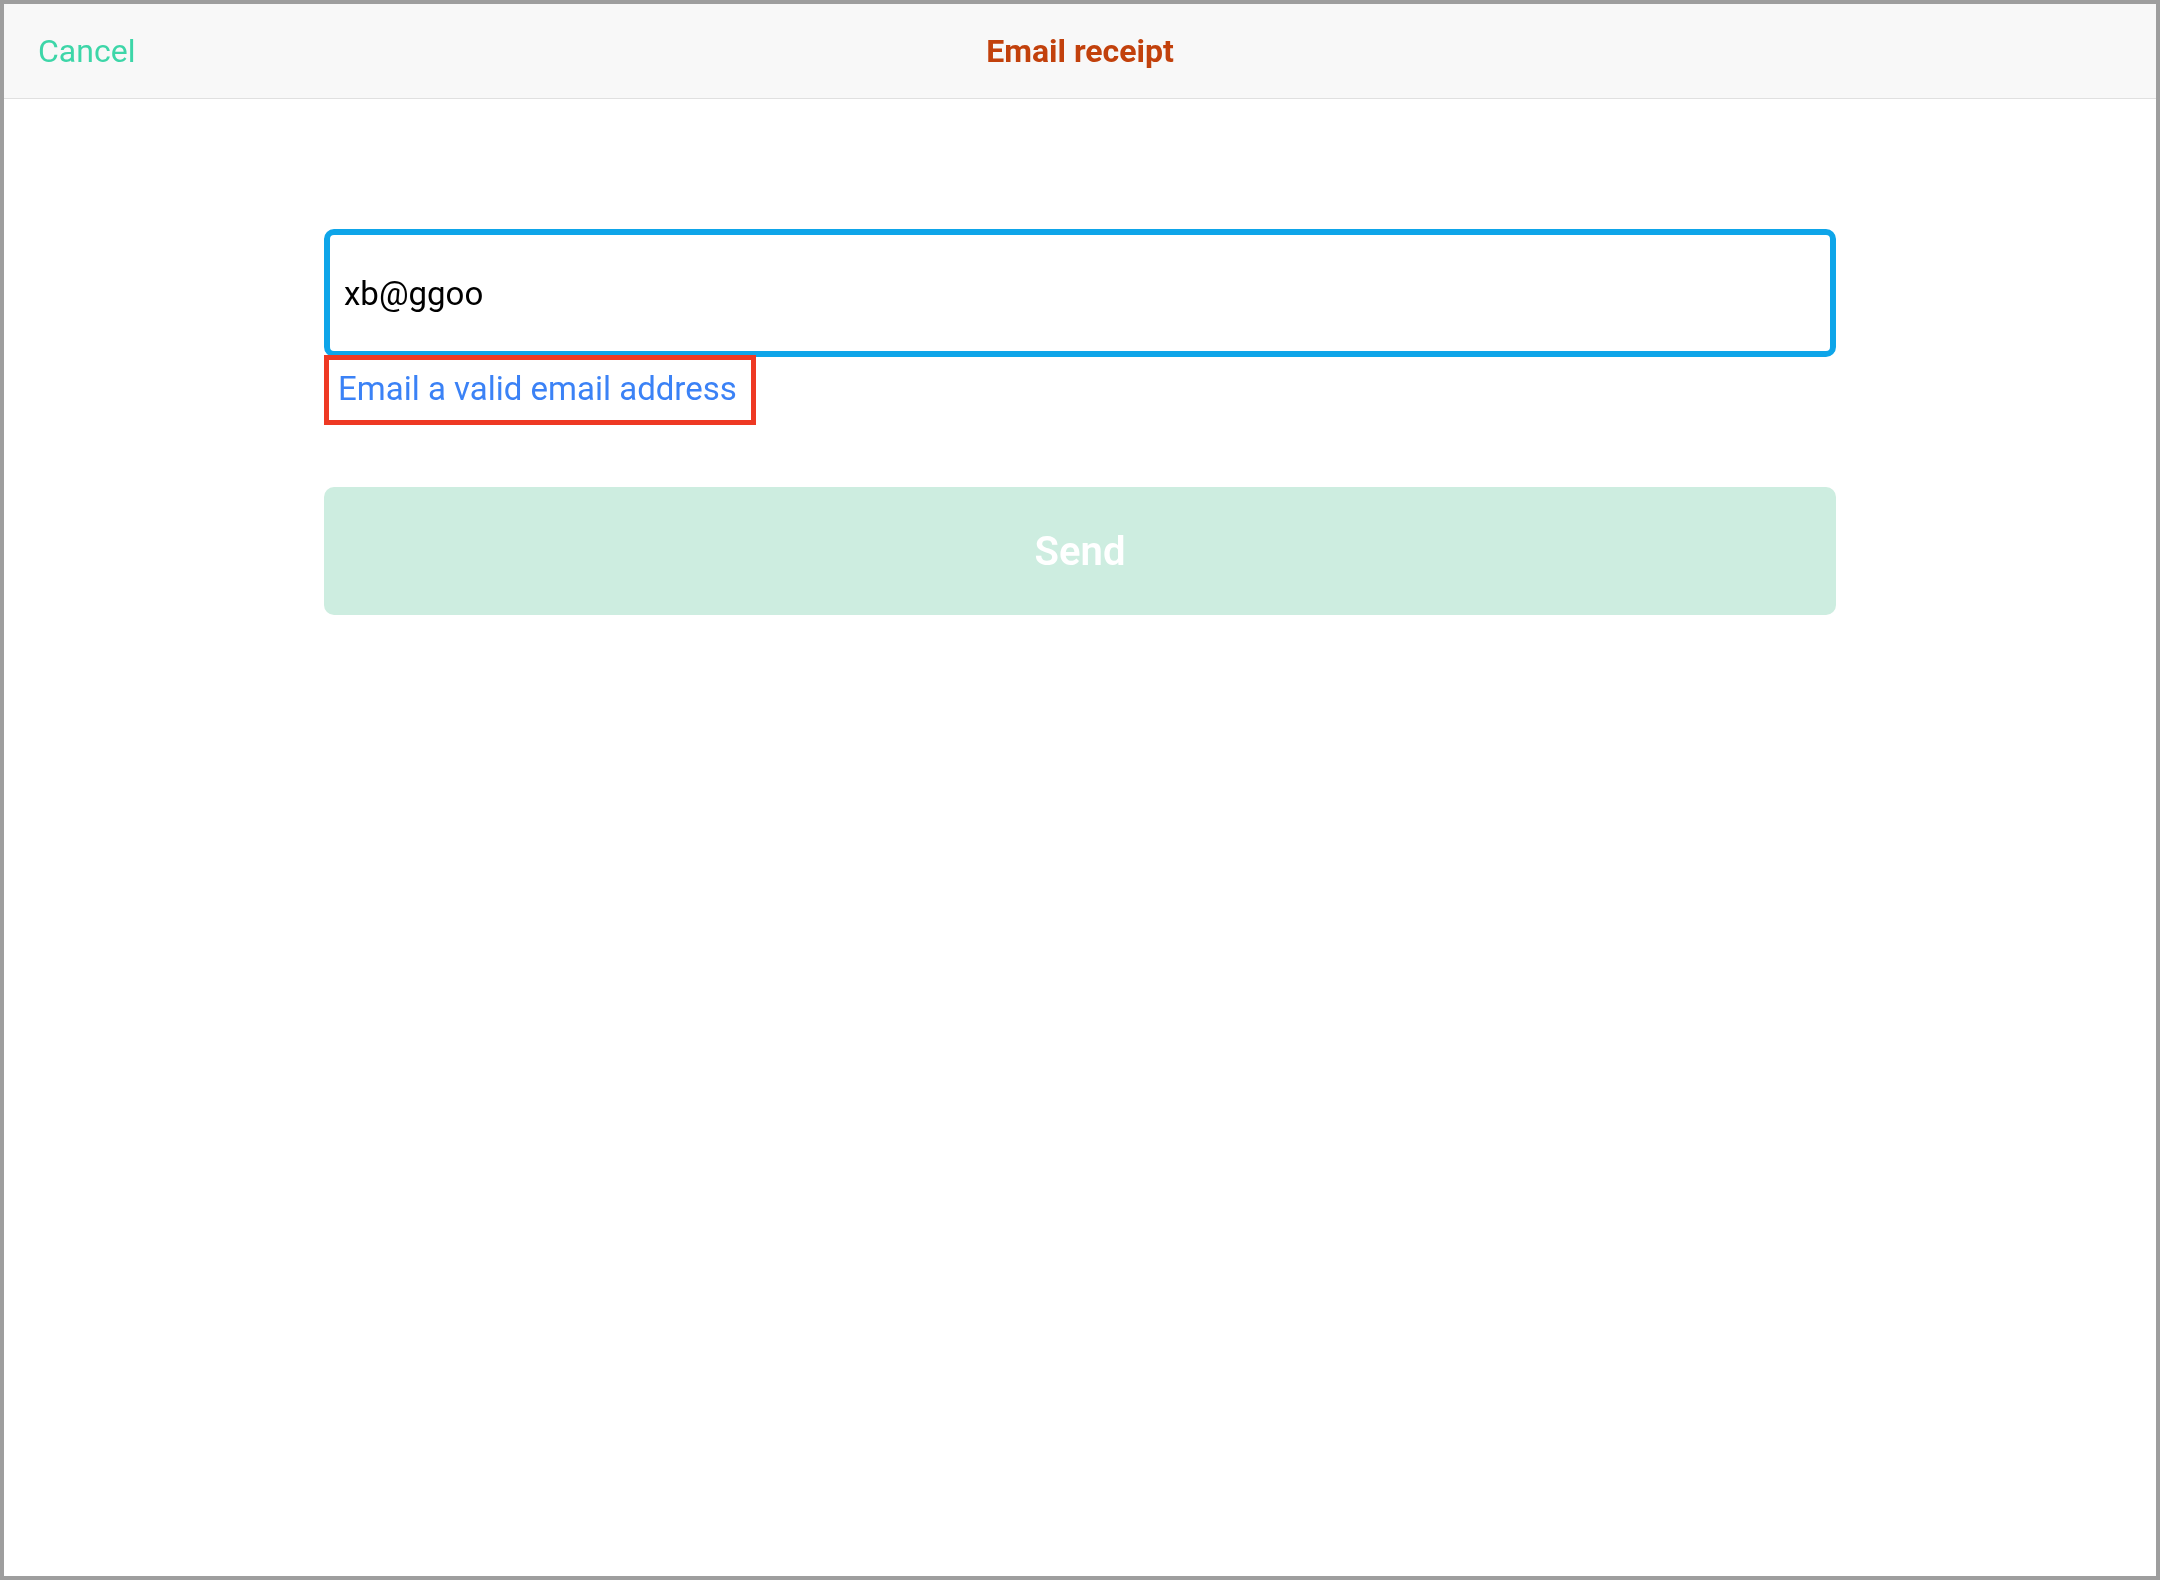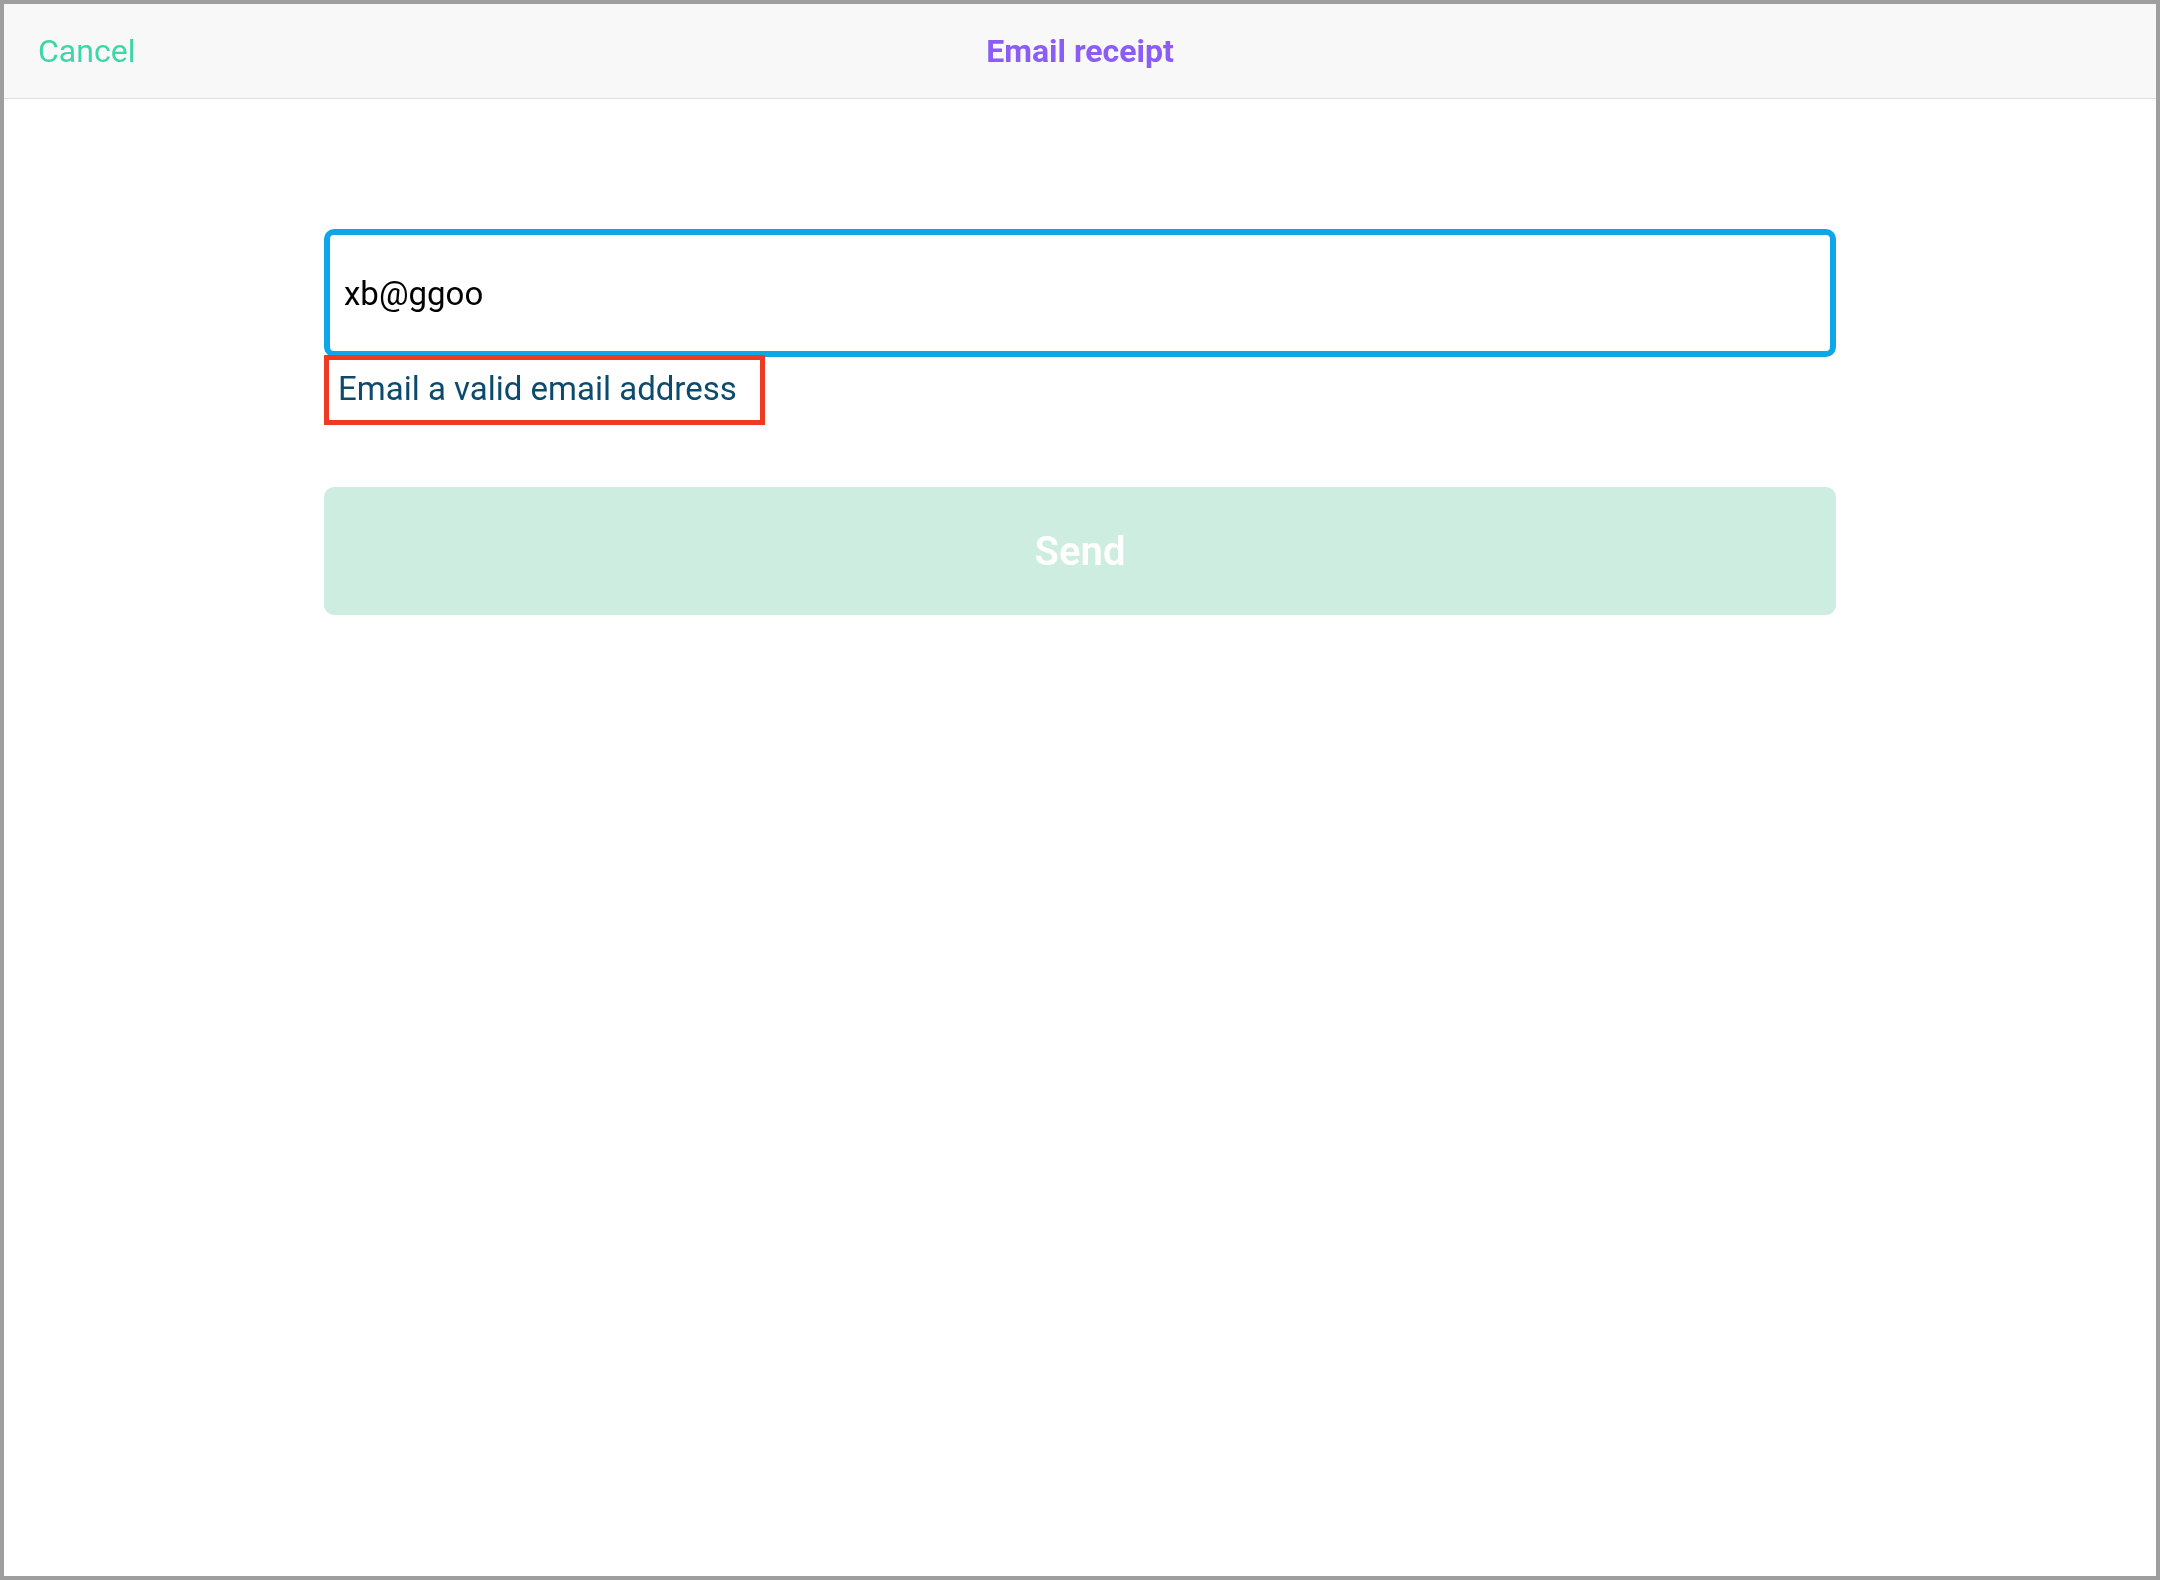--- a/index.html
+++ b/index.html
@@ -29,44 +29,44 @@
       color: #3dd6a8;
       background: none;
       border: none;
       cursor: pointer;
       font-family: inherit;
     }
     .page-title {
       margin: 3px auto;
       font-size: 32px;
       font-weight: 700;
-      color: #8b5cf6;
+      color: #c2410c;
     }
     .content {
       padding: 130px 320px 0 320px;
     }
     .email-input {
       width: 100%;
       height: 128px;
       border: 6px solid #0ea5e9;
       border-radius: 10px;
       background: #fff;
       padding: 0 14px;
       font-size: 33px;
       color: #000;
       font-family: inherit;
       outline: none;
     }
     .error-message {
       display: inline-block;
       margin-top: 0px;
       border: 5px solid #ee3923;
-      padding: 9px 23px 12px 9px;
+      padding: 9px 14px 12px 9px;
       font-size: 33px;
-      color: #0c4a6e;
+      color: #3b82f6;
       position: relative;
       top: -2px;
     }
     .send-button {
       display: block;
       width: 100%;
       height: 128px;
       margin-top: 60px;
       background: #cdede0;
       border: none;

